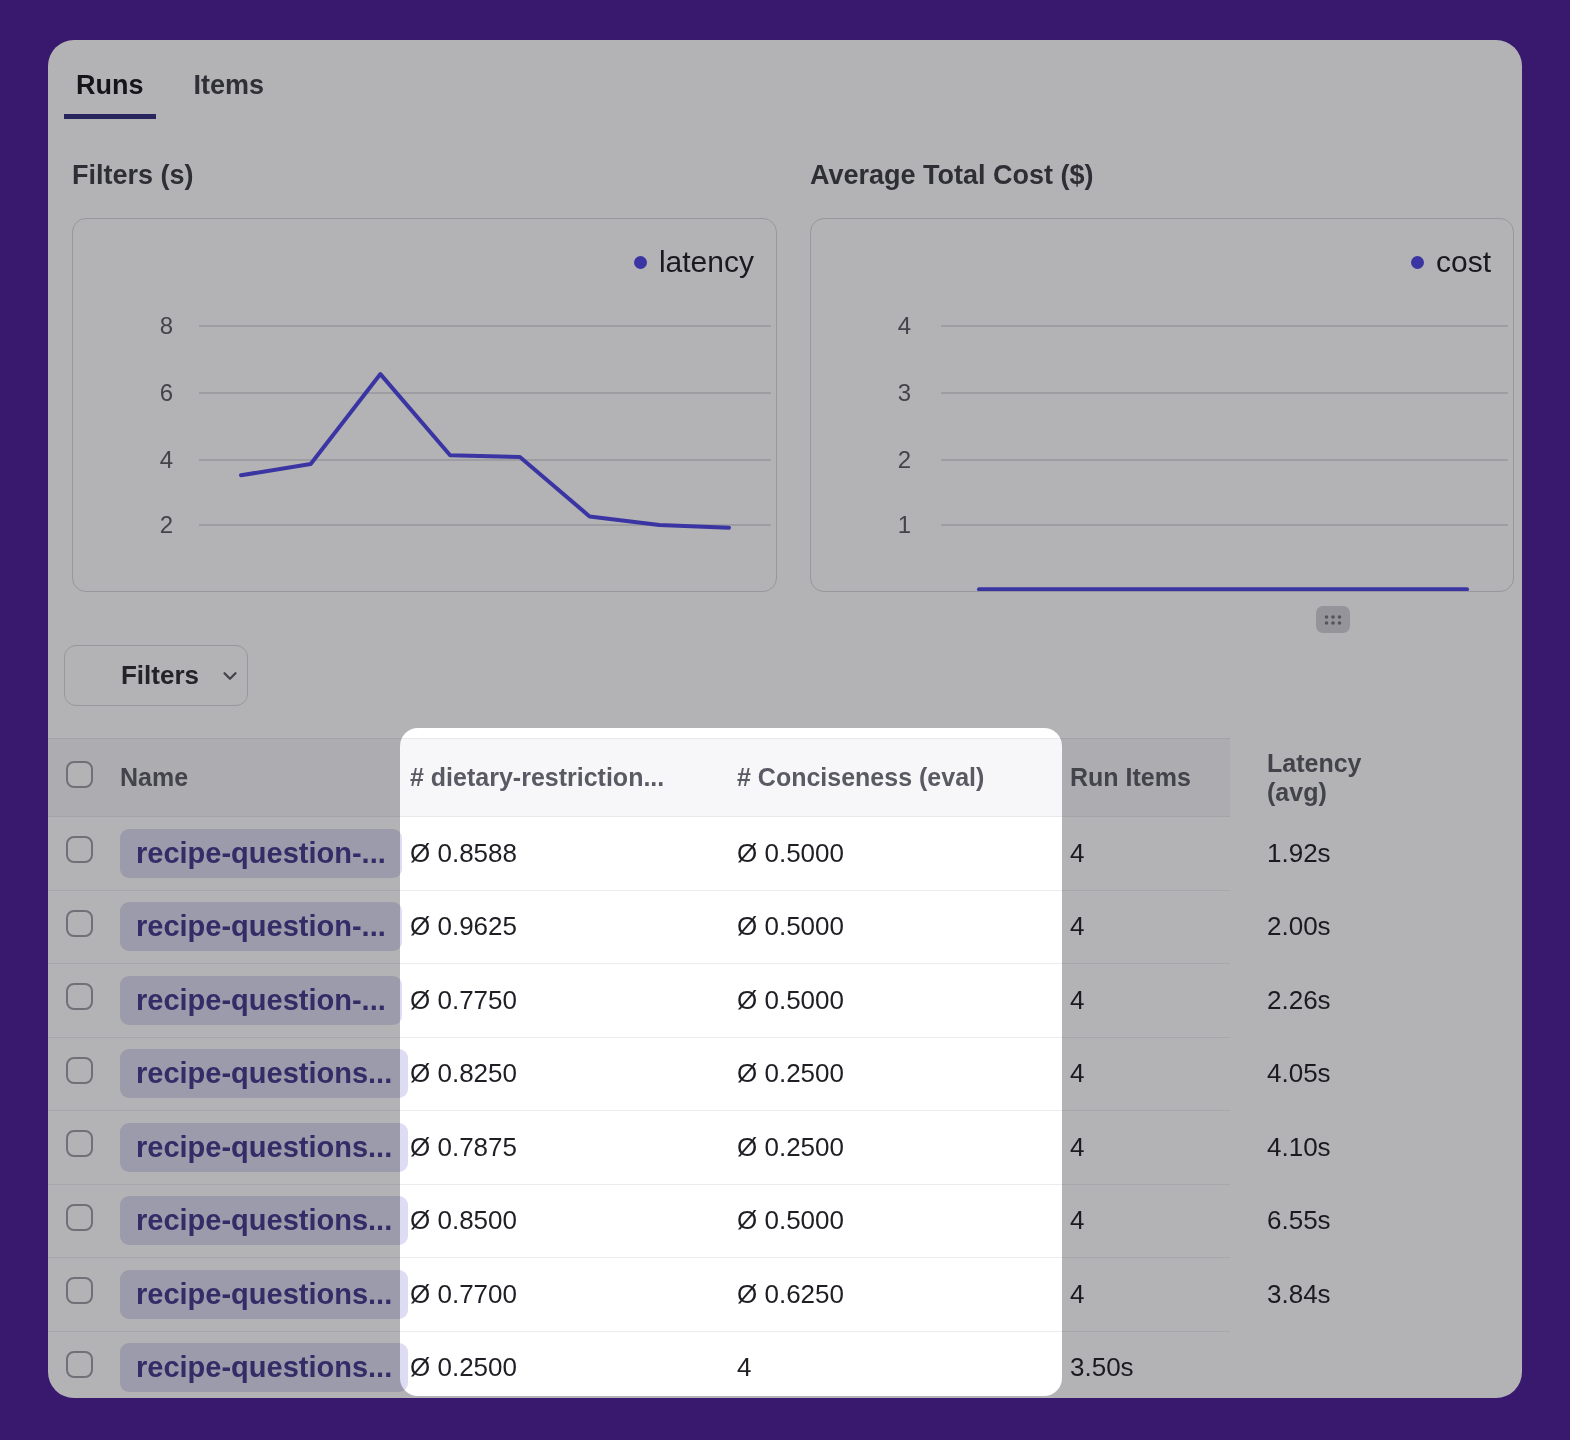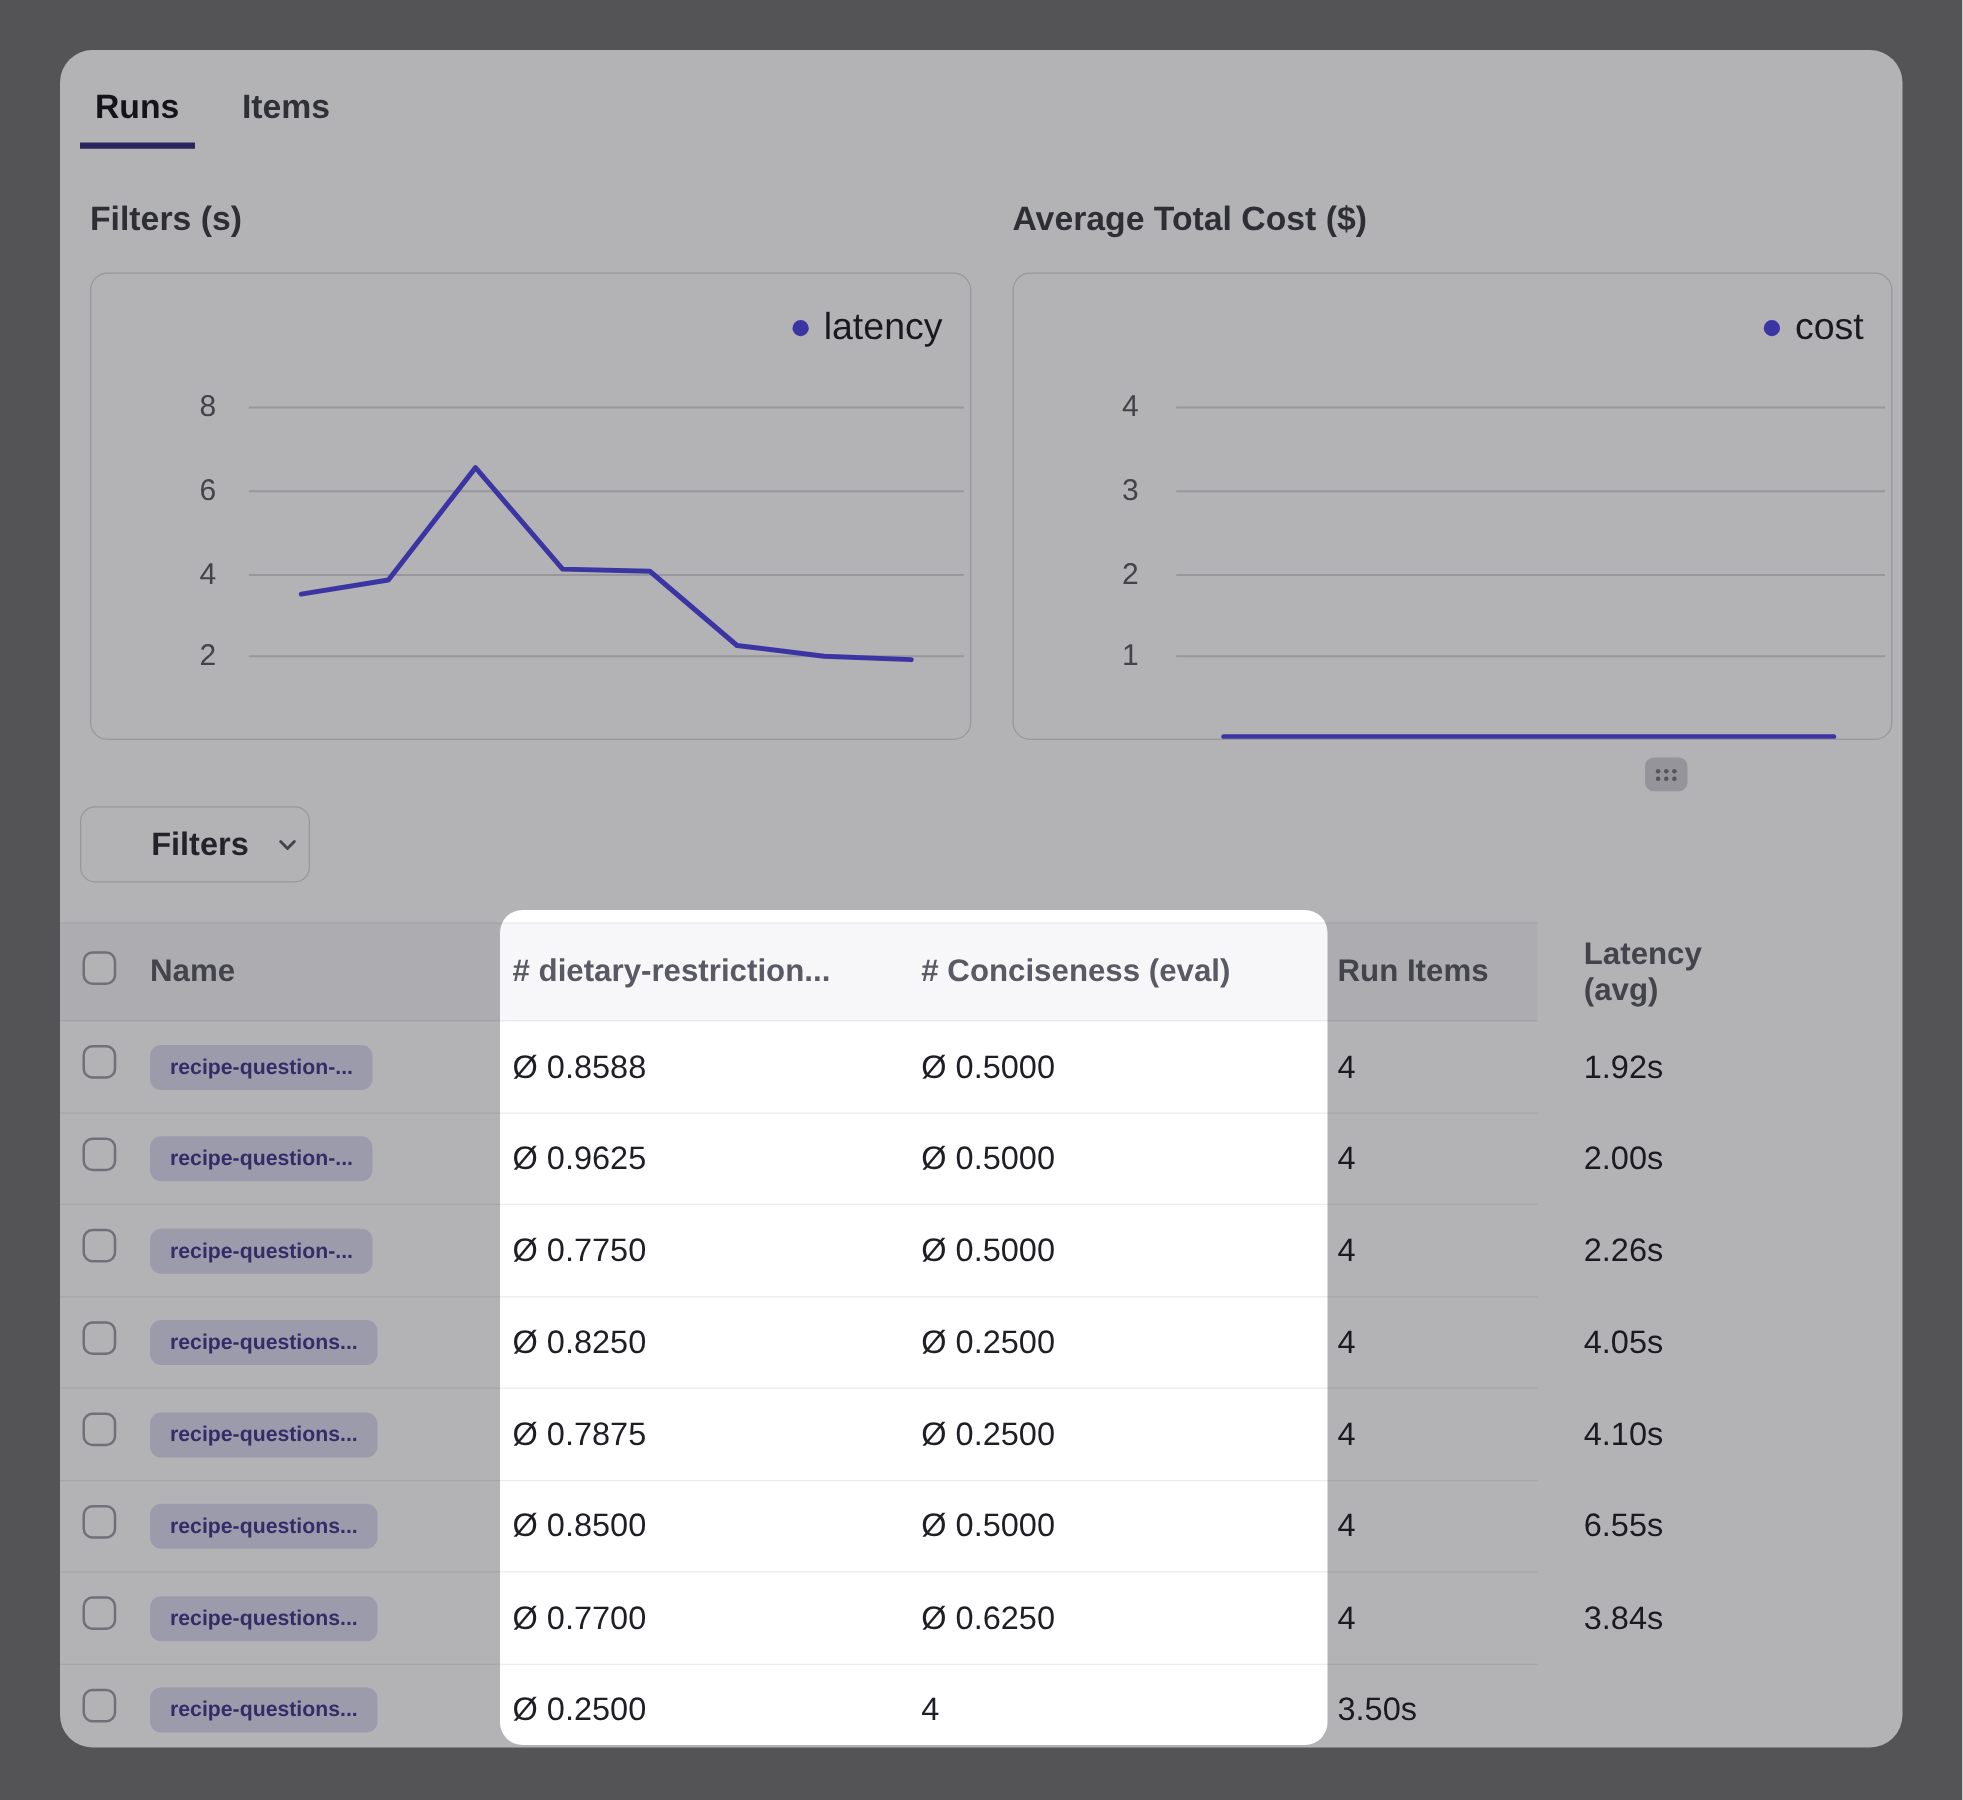--- a/index.html
+++ b/index.html
@@ -1,18 +1,18 @@
 <!DOCTYPE html>
 <html><head>
 <meta charset="utf-8">
 <style>
   html,body { margin:0; padding:0; }
   .stage {
     position:relative; width:1570px; height:1440px;
-    background:#737373; overflow:hidden;
+    background:#4c1d95; overflow:hidden;
     font-family:"Liberation Sans", sans-serif;
     -webkit-font-smoothing:antialiased;
   }
   .card {
     position:absolute; left:48px; top:40px; width:1474px; height:1358px;
     background:#ffffff; border-radius:26px; overflow:hidden;
   }
 
   
   .tabs { position:absolute; left:16px; top:30px; display:flex; gap:26px; }
@@ -72,21 +72,21 @@
     font-size:25px; font-weight:600; color:#5a5a64;
   }
   .trow { height:72.5px; border-bottom:1.5px solid #ececf0; font-size:26px; color:#1e1e24; }
   .cb-cell { padding-left:18px; }
   .checkbox {
     display:inline-block; width:27px; height:27px; box-sizing:border-box;
     border:2.5px solid #9c9ca5; border-radius:8px; background:#fff; cursor:pointer;
   }
   .badge {
     display:inline-block; background:#dedcf2; color:#41398c;
-    font-weight:700; font-size:17px; padding:8px 16px; border-radius:9px;
+    font-weight:700; font-size:29px; padding:8px 16px; border-radius:9px;
     cursor:pointer; white-space:nowrap;
   }
 
   
   .spotlight {
     position:absolute; left:400px; top:728px; width:662px; height:668px;
     border-radius:18px;
     box-shadow:0 0 0 3000px rgba(20,20,25,0.32);
     pointer-events:none; z-index:99;
   }

